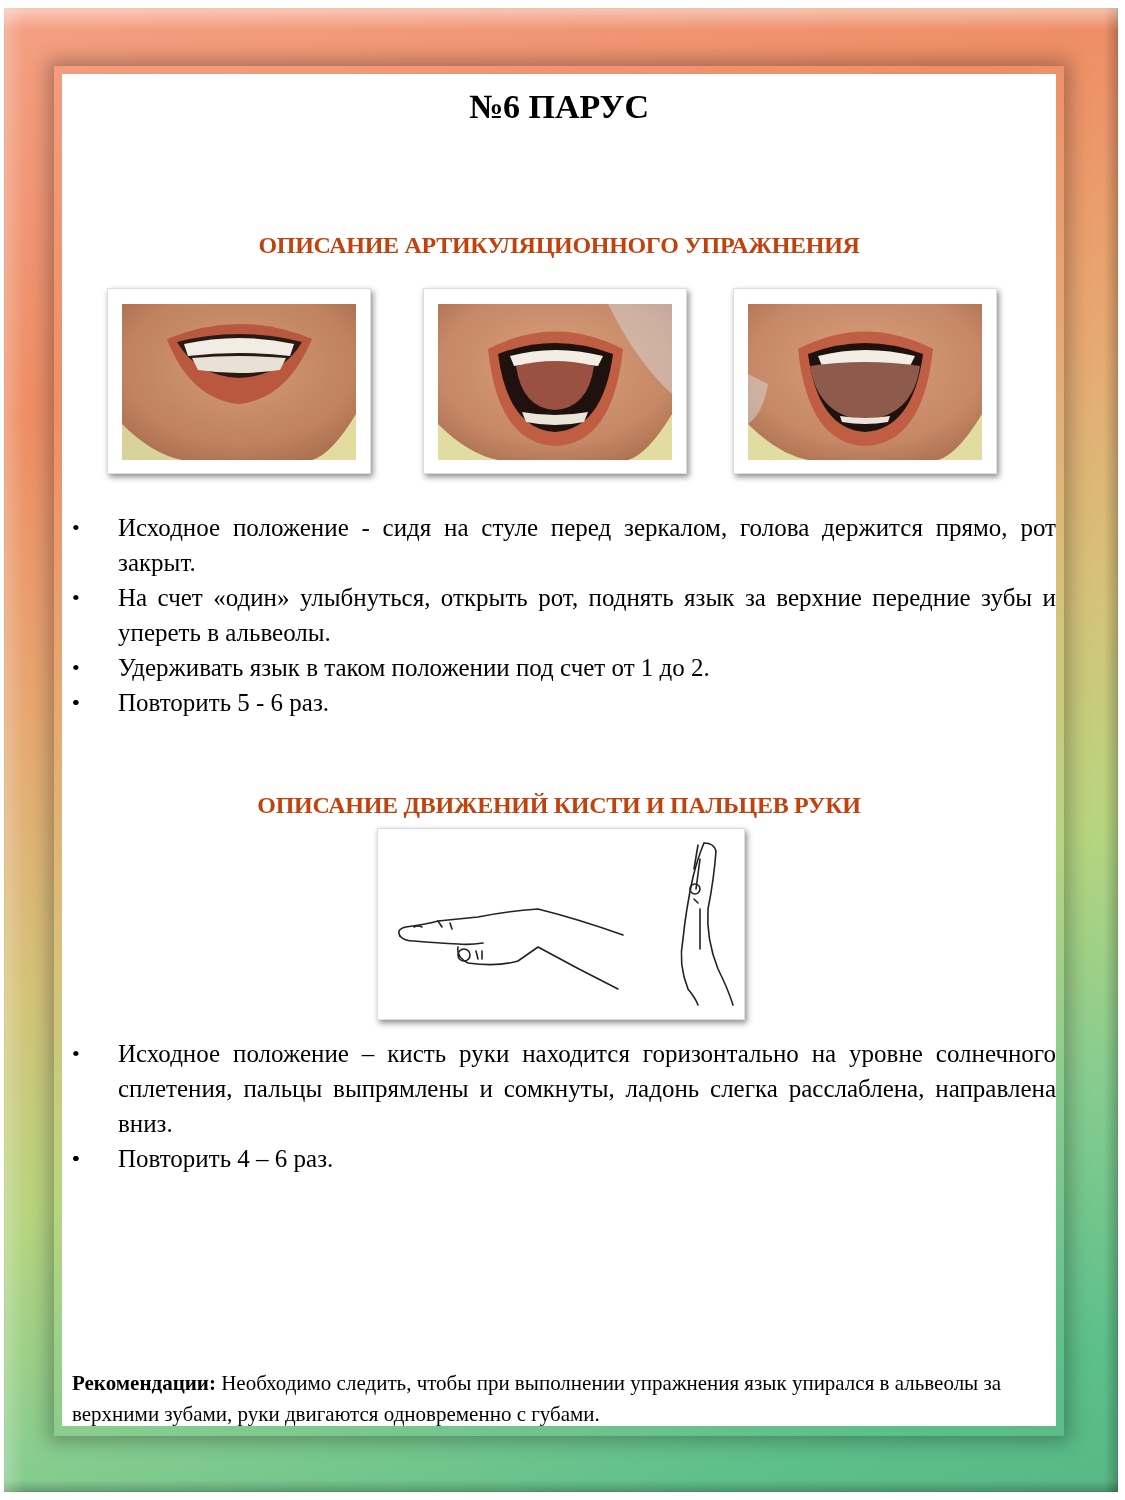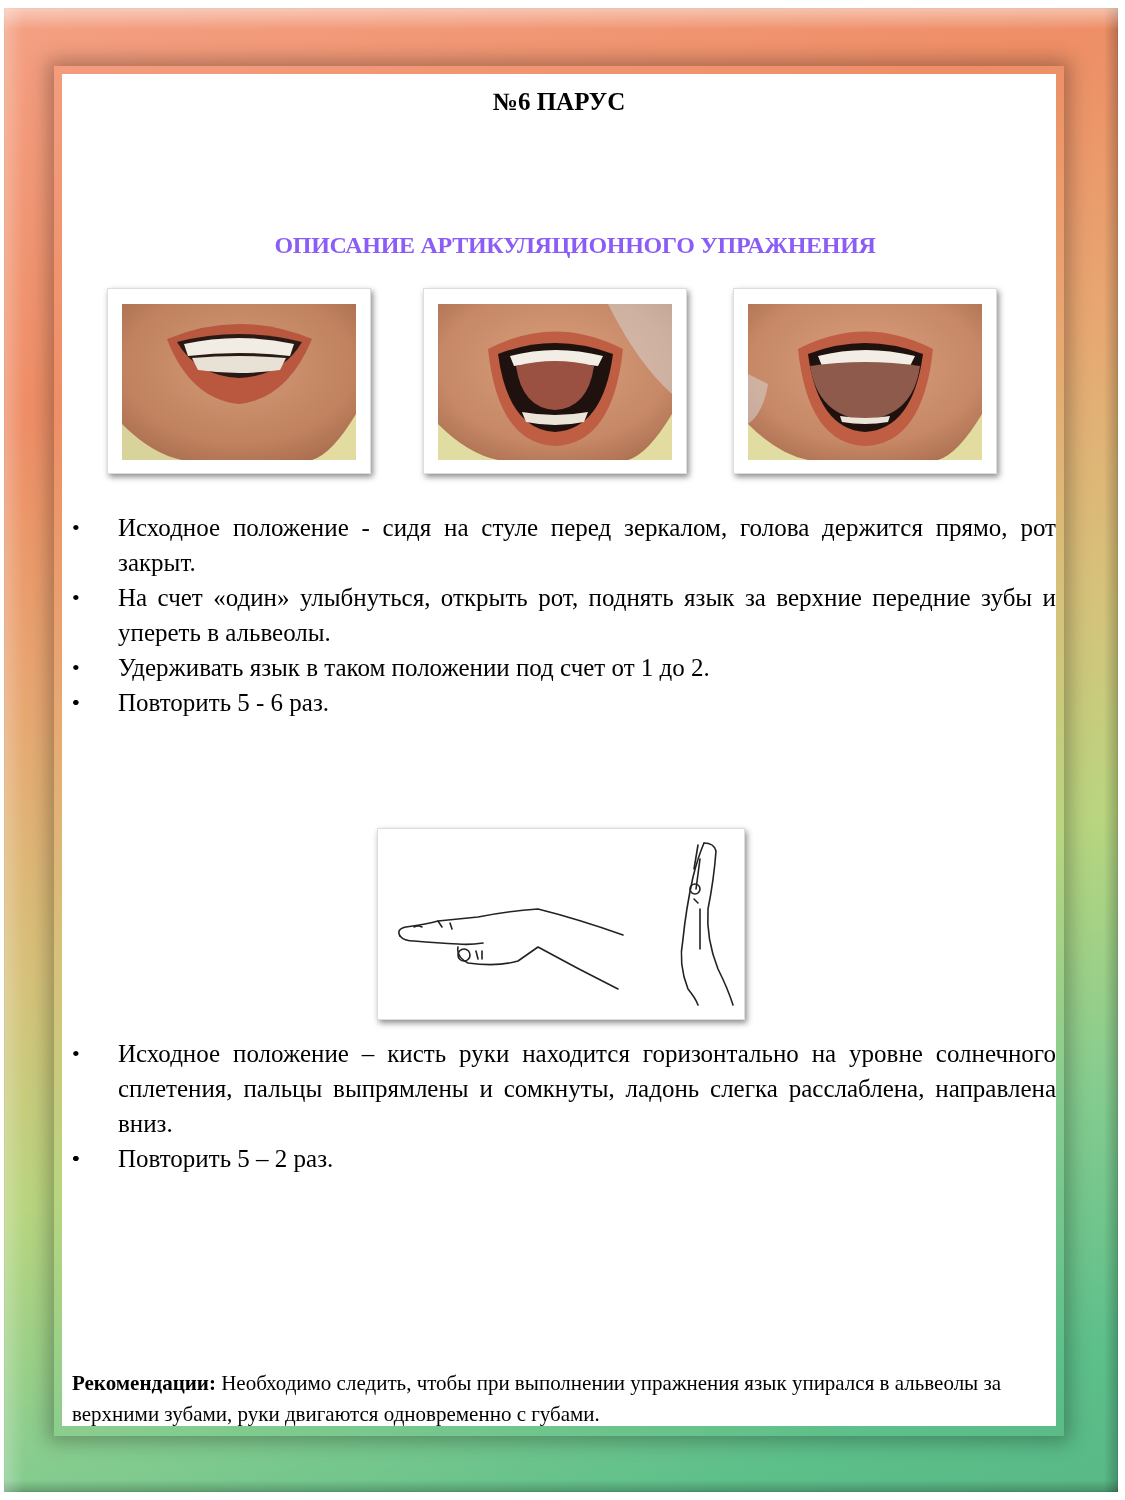--- a/index.html
+++ b/index.html
@@ -23,29 +23,29 @@
     position: absolute; left: 54px; top: 66px; width: 1010px; height: 1370px;
     box-shadow: 0 0 18px 6px rgba(0,0,0,0.28);
   }
   .page {
     position: absolute; left: 62px; top: 74px; width: 994px; height: 1352px;
     background: #ffffff;
   }
 
   .title {
     position: absolute; left: 0; top: 14px; width: 100%; text-align: center;
-    font-weight: bold; font-size: 25px;
+    font-weight: bold; font-size: 34px;
   }
   .subtitle {
     position: absolute; left: 0; top: 90px; width: 100%; text-align: center;
     font-size: 23px;
   }
   .section-heading {
-    position: absolute; left: 16px; width: 100%; text-align: center;
-    font-weight: bold; font-size: 24px; color: #8b5cf6; letter-spacing: -0.3px;
+    position: absolute; left: 0; width: 100%; text-align: center;
+    font-weight: bold; font-size: 24px; color: #c2410c; letter-spacing: -0.3px;
   }
   .h1 { top: 158px; }
   .h2 { top: 718px; }
 
   .photo {
     position: absolute; top: 214px; width: 262px; height: 184px; background: #fff;
     box-shadow: 2px 3px 6px rgba(0,0,0,0.45);
     border: 1px solid #ddd;
   }
   .photo .img {
@@ -159,20 +159,21 @@
   </div>
 
   <ul class="bullets b1">
     <li><span class="dot">•</span><span>Исходное положение - сидя на стуле перед зеркалом, голова держится прямо, рот закрыт.</span></li>
     <li><span class="dot">•</span><span>На счет «один» улыбнуться, открыть рот, поднять язык за верхние передние зубы и упереть в альвеолы.</span></li>
     <li><span class="dot">•</span><span>Удерживать язык в таком положении под счет от 1 до 2.</span></li>
     <li><span class="dot">•</span></li>
     <li><span class="dot">•</span><span>Повторить 5 - 6 раз.</span></li>
   </ul>
 
+  <div class="section-heading h2">ОПИСАНИЕ ДВИЖЕНИЙ КИСТИ И ПАЛЬЦЕВ РУКИ</div>
 
   <div class="hand-box">
     <svg width="366" height="190" viewBox="0 0 366 190" fill="none" stroke="#222" stroke-width="1.6" stroke-linecap="round" stroke-linejoin="round">
 
       <path d="M22 107 Q18 100 28 98 Q50 95 60 92 Q80 90 100 88 Q130 82 160 80 Q200 90 245 106"></path>
       <path d="M22 107 Q26 112 36 112 Q60 114 80 115 Q92 116 105 114"></path>
       <path d="M80 118 Q78 128 90 134 Q120 138 140 132 Q150 125 160 118 Q200 140 240 160"></path>
       <path d="M36 98 Q40 96 44 98 M60 92 L64 98 M72 94 L74 100"></path>
       <circle cx="86" cy="126" r="6"></circle>
       <path d="M98 122 L100 130 M104 122 L104 130"></path>
@@ -182,18 +183,18 @@
       <path d="M320 16 L316 40 M322 30 L318 60"></path>
       <circle cx="317" cy="60" r="5"></circle>
       <path d="M316 70 L320 74 M322 80 L322 120"></path>
     </svg>
   </div>
 
   <ul class="bullets b2">
     <li><span class="dot">•</span><span>Исходное положение –  кисть руки находится горизонтально на уровне солнечного сплетения, пальцы выпрямлены и сомкнуты, ладонь слегка расслаблена, направлена вниз.</span></li>
     <li><span class="dot">•</span></li>
     <li><span class="dot">•</span></li>
-    <li><span class="dot">•</span><span>Повторить 5 – 2 раз.</span></li>
+    <li><span class="dot">•</span><span>Повторить 4 – 6 раз.</span></li>
   </ul>
 
   <div class="recommend"><b>Рекомендации:</b><span> Необходимо следить, чтобы при выполнении упражнения язык упирался в альвеолы за верхними зубами,  руки двигаются одновременно с губами.</span></div>
 
 </div>
 
 </body></html>

